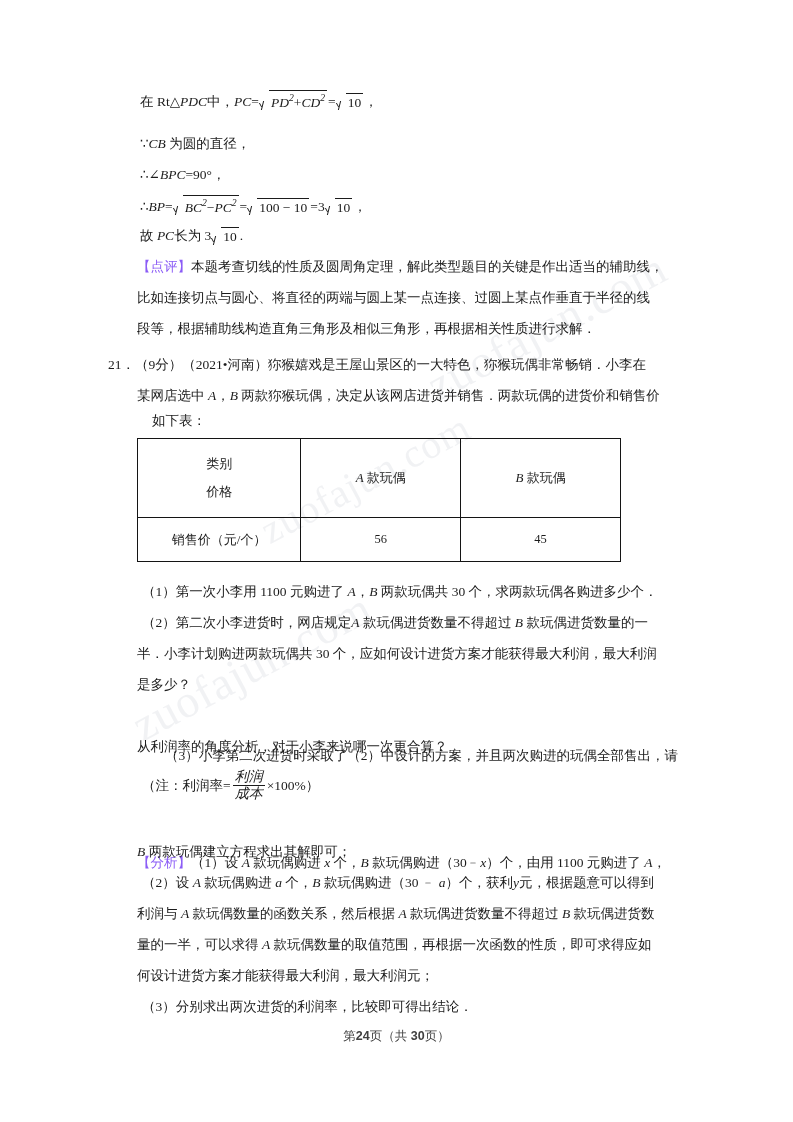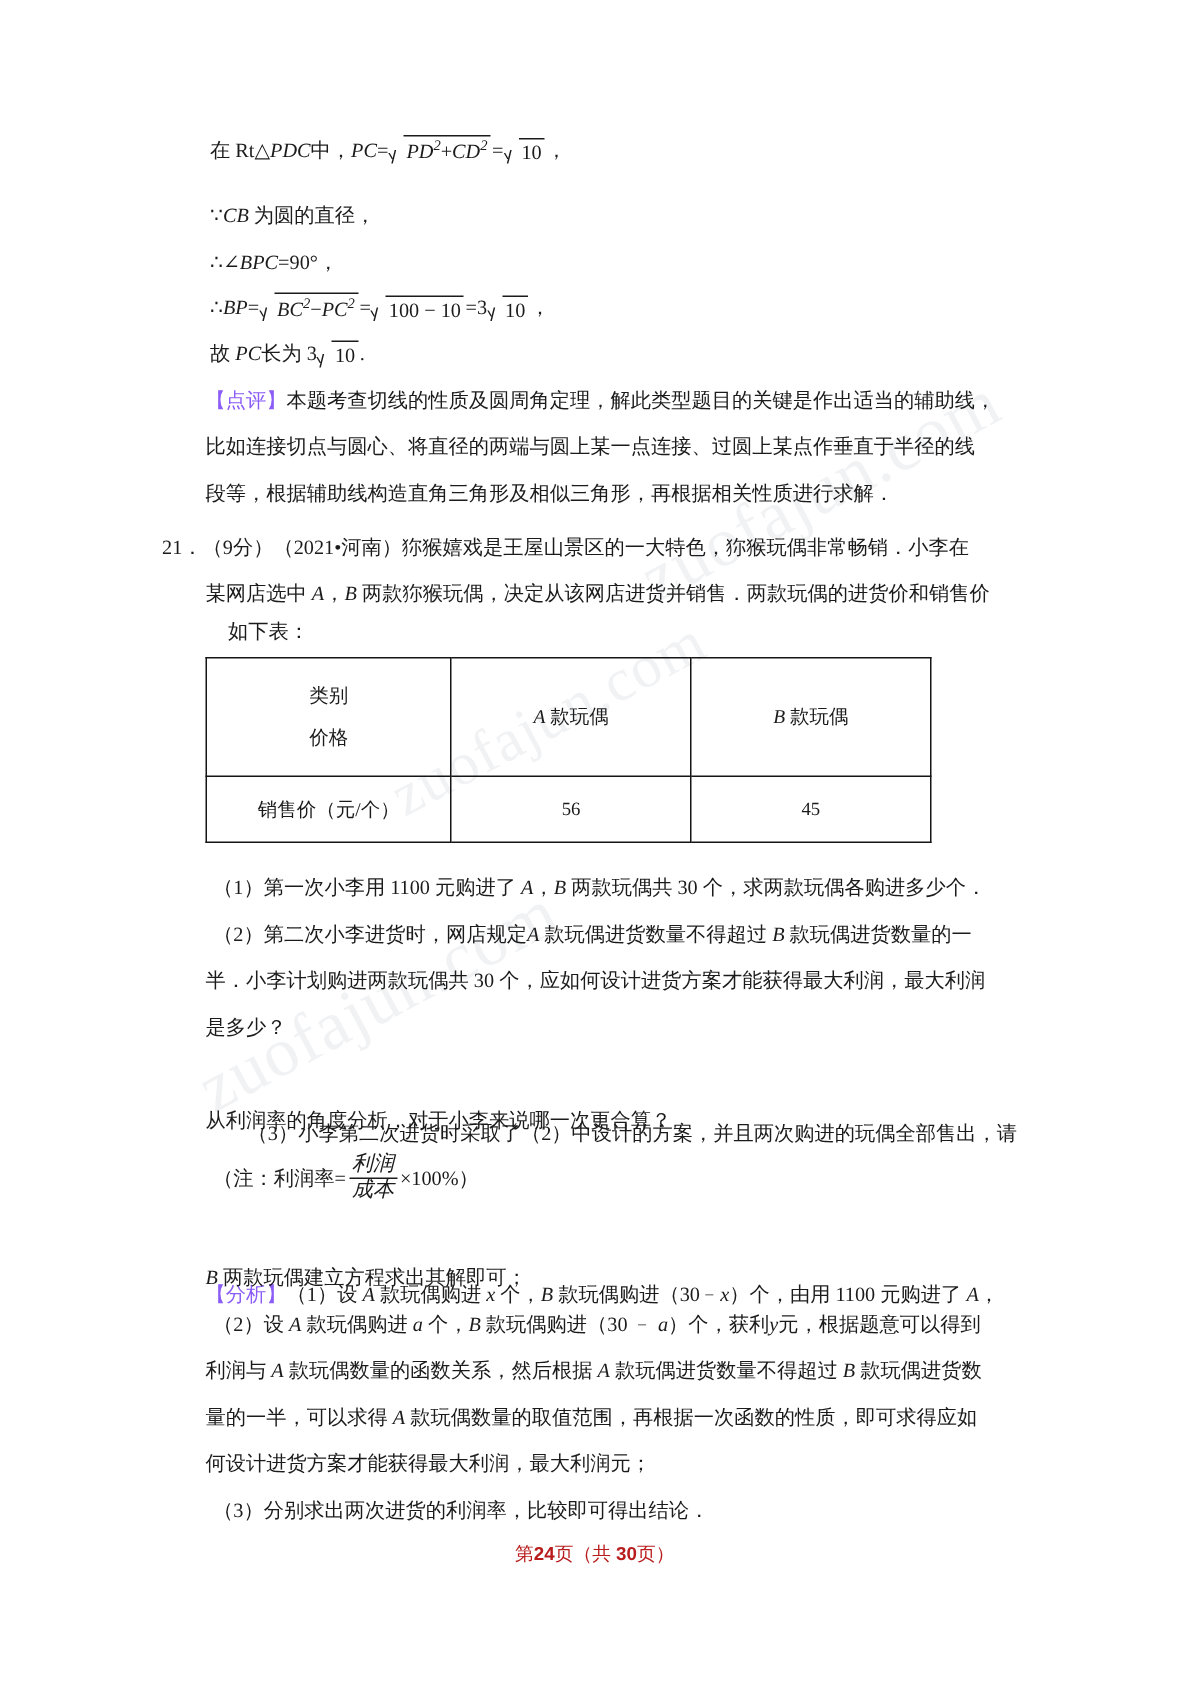--- a/index.html
+++ b/index.html
@@ -149,21 +149,21 @@
   td.r-val { height: 35px; font-size: 12.5px; }
 
   
   .footer {
     position: absolute;
     left: 0;
     top: 1028px;
     width: 793px;
     text-align: center;
     font-size: 12.5px;
-    color: #b91c1c;
+    color: #404040;
     font-family: "Liberation Sans", sans-serif;
   }
   .footer b { font-weight: bold; }
 </style>
 </head>
 <body>
 
 <div id="page">
 
   <div class="watermark wm-1">zuofajun.com</div>

